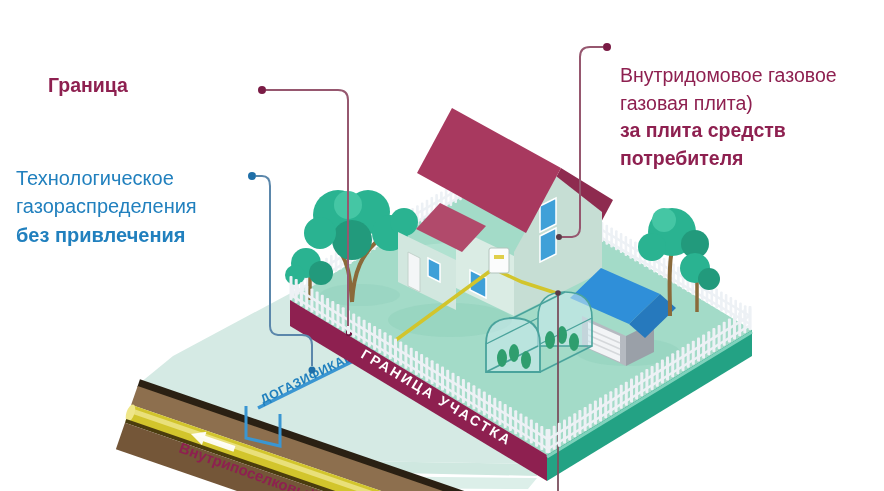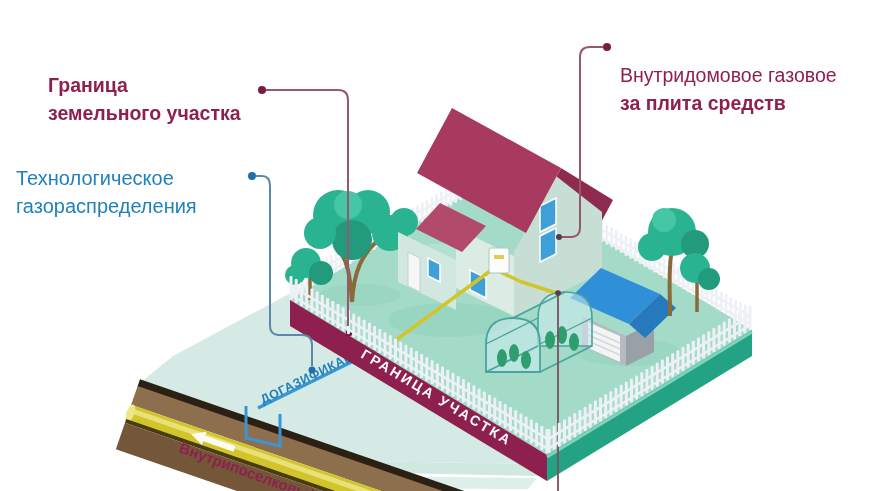--- a/index.html
+++ b/index.html
@@ -350,26 +350,28 @@
     <circle cx="252" cy="176" r="4" fill="#1f6fa8" stroke="none"></circle>
     <circle cx="312" cy="370" r="3.5" fill="#1f6fa8" stroke="none"></circle>
     <path d="M603,47 H590 Q580,47 580,57 V228 Q580,236 572,237 H562" stroke="#96576f" stroke-width="2"></path>
     <circle cx="607" cy="47" r="4" fill="#7a1b45" stroke="none"></circle>
     <circle cx="559" cy="237" r="3" fill="#5a3a46" stroke="none"></circle>
   </g>
 </svg>
 
 <div id="label-boundary" class="label maroon ra">
   <div>Граница</div>
-  <div>земельного участка</div>
 </div>
 
 <div id="label-tech" class="label blue ra">
   <div>Технологическое</div>
   <div>газораспределения</div>
+  <div class="b">без привлечения</div>
 </div>
 
 <div id="label-indoor" class="label maroon la">
   <div>Внутридомовое газовое</div>
+  <div>газовая плита)</div>
   <div class="b">за плита средств</div>
+  <div class="b">потребителя</div>
 </div>
 
 </div>
 
 </body></html>

